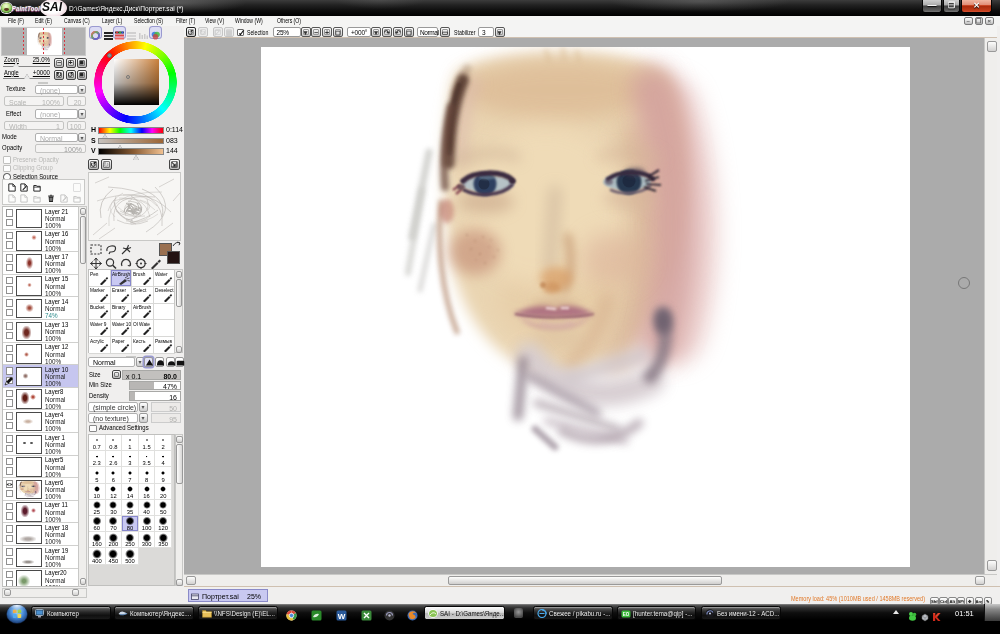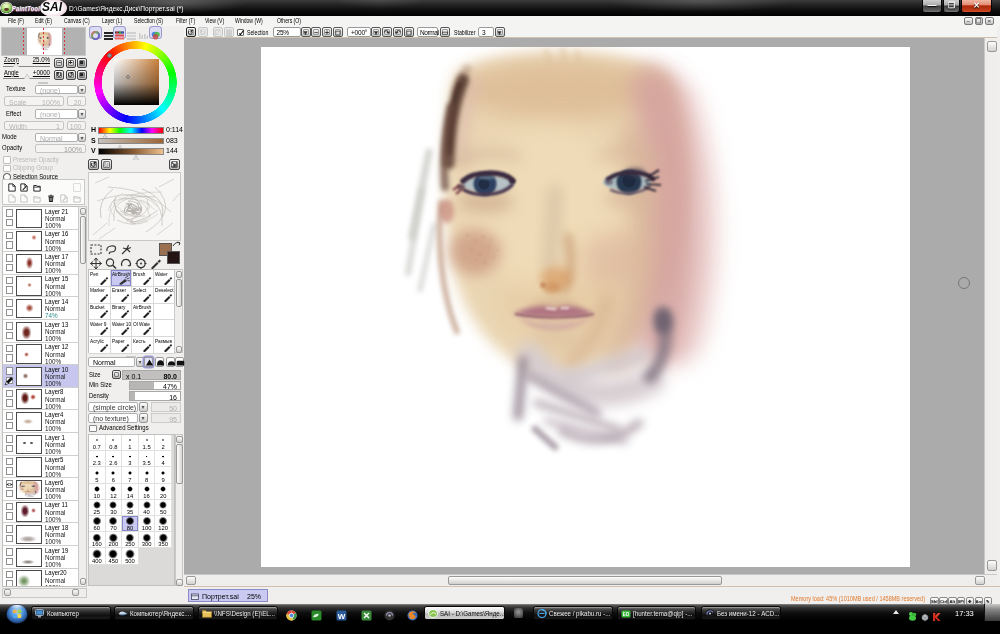--- a/index.html
+++ b/index.html
@@ -1244,21 +1244,21 @@
         <ellipse cx="4.5" cy="7" rx="3.5" ry="2.8" fill="#42c842"></ellipse>
       </svg></div>
 <div style="position:absolute;left:921px;top:4px;width:8px;height:9px"><svg width="8" height="9" viewBox="0 0 8 9">
         <path d="M1 3 L4 1 L7 3 L7 6 L4 8 L1 6 Z" fill="#b8bcc4" stroke="#666" stroke-width="0.5"></path>
         <path d="M1 3 L4 5 L7 3 M4 5 V8" stroke="#777" stroke-width="0.6" fill="none"></path>
       </svg></div>
 <div style="position:absolute;left:932px;top:3.5px;width:9px;height:10px"><svg width="9" height="10" viewBox="0 0 9 10">
         <path d="M1 1 h2.2 v3 L6 1 h2.5 L5 5 L8.5 9 H6 L3.2 5.8 v3.2 H1 Z" fill="#d02a1a"></path>
         <path d="M1 1 h2.2 v3 L6 1 h2.5 L5 5" fill="#e85a3a" opacity="0.6"></path>
       </svg></div>
-<span style="position:absolute;left:955px;top:5px;font-size:7.5px;color:#fff">17:33</span>
+<span style="position:absolute;left:955px;top:5px;font-size:7.5px;color:#fff">01:51</span>
 <div style="position:absolute;left:984px;top:0;width:16px;height:17px;background:linear-gradient(180deg,#c8c8c8,#8a8a8a 30%,#5a5a5a 70%,#3a3a3a);border-left:1px solid #111;"></div>
 </div>
 <div class="abs" id="orb" style="left:6px;top:603.5px;width:22px;height:20px;z-index:10">
 <svg width="22" height="20" viewBox="0 0 22 20">
 <defs>
         <radialGradient id="orbg" cx="0.5" cy="0.4" r="0.8">
           <stop offset="0" stop-color="#aadcfa"></stop>
           <stop offset="0.4" stop-color="#4488d8"></stop>
           <stop offset="0.75" stop-color="#1a3a70"></stop>
           <stop offset="1" stop-color="#0a1830"></stop>

